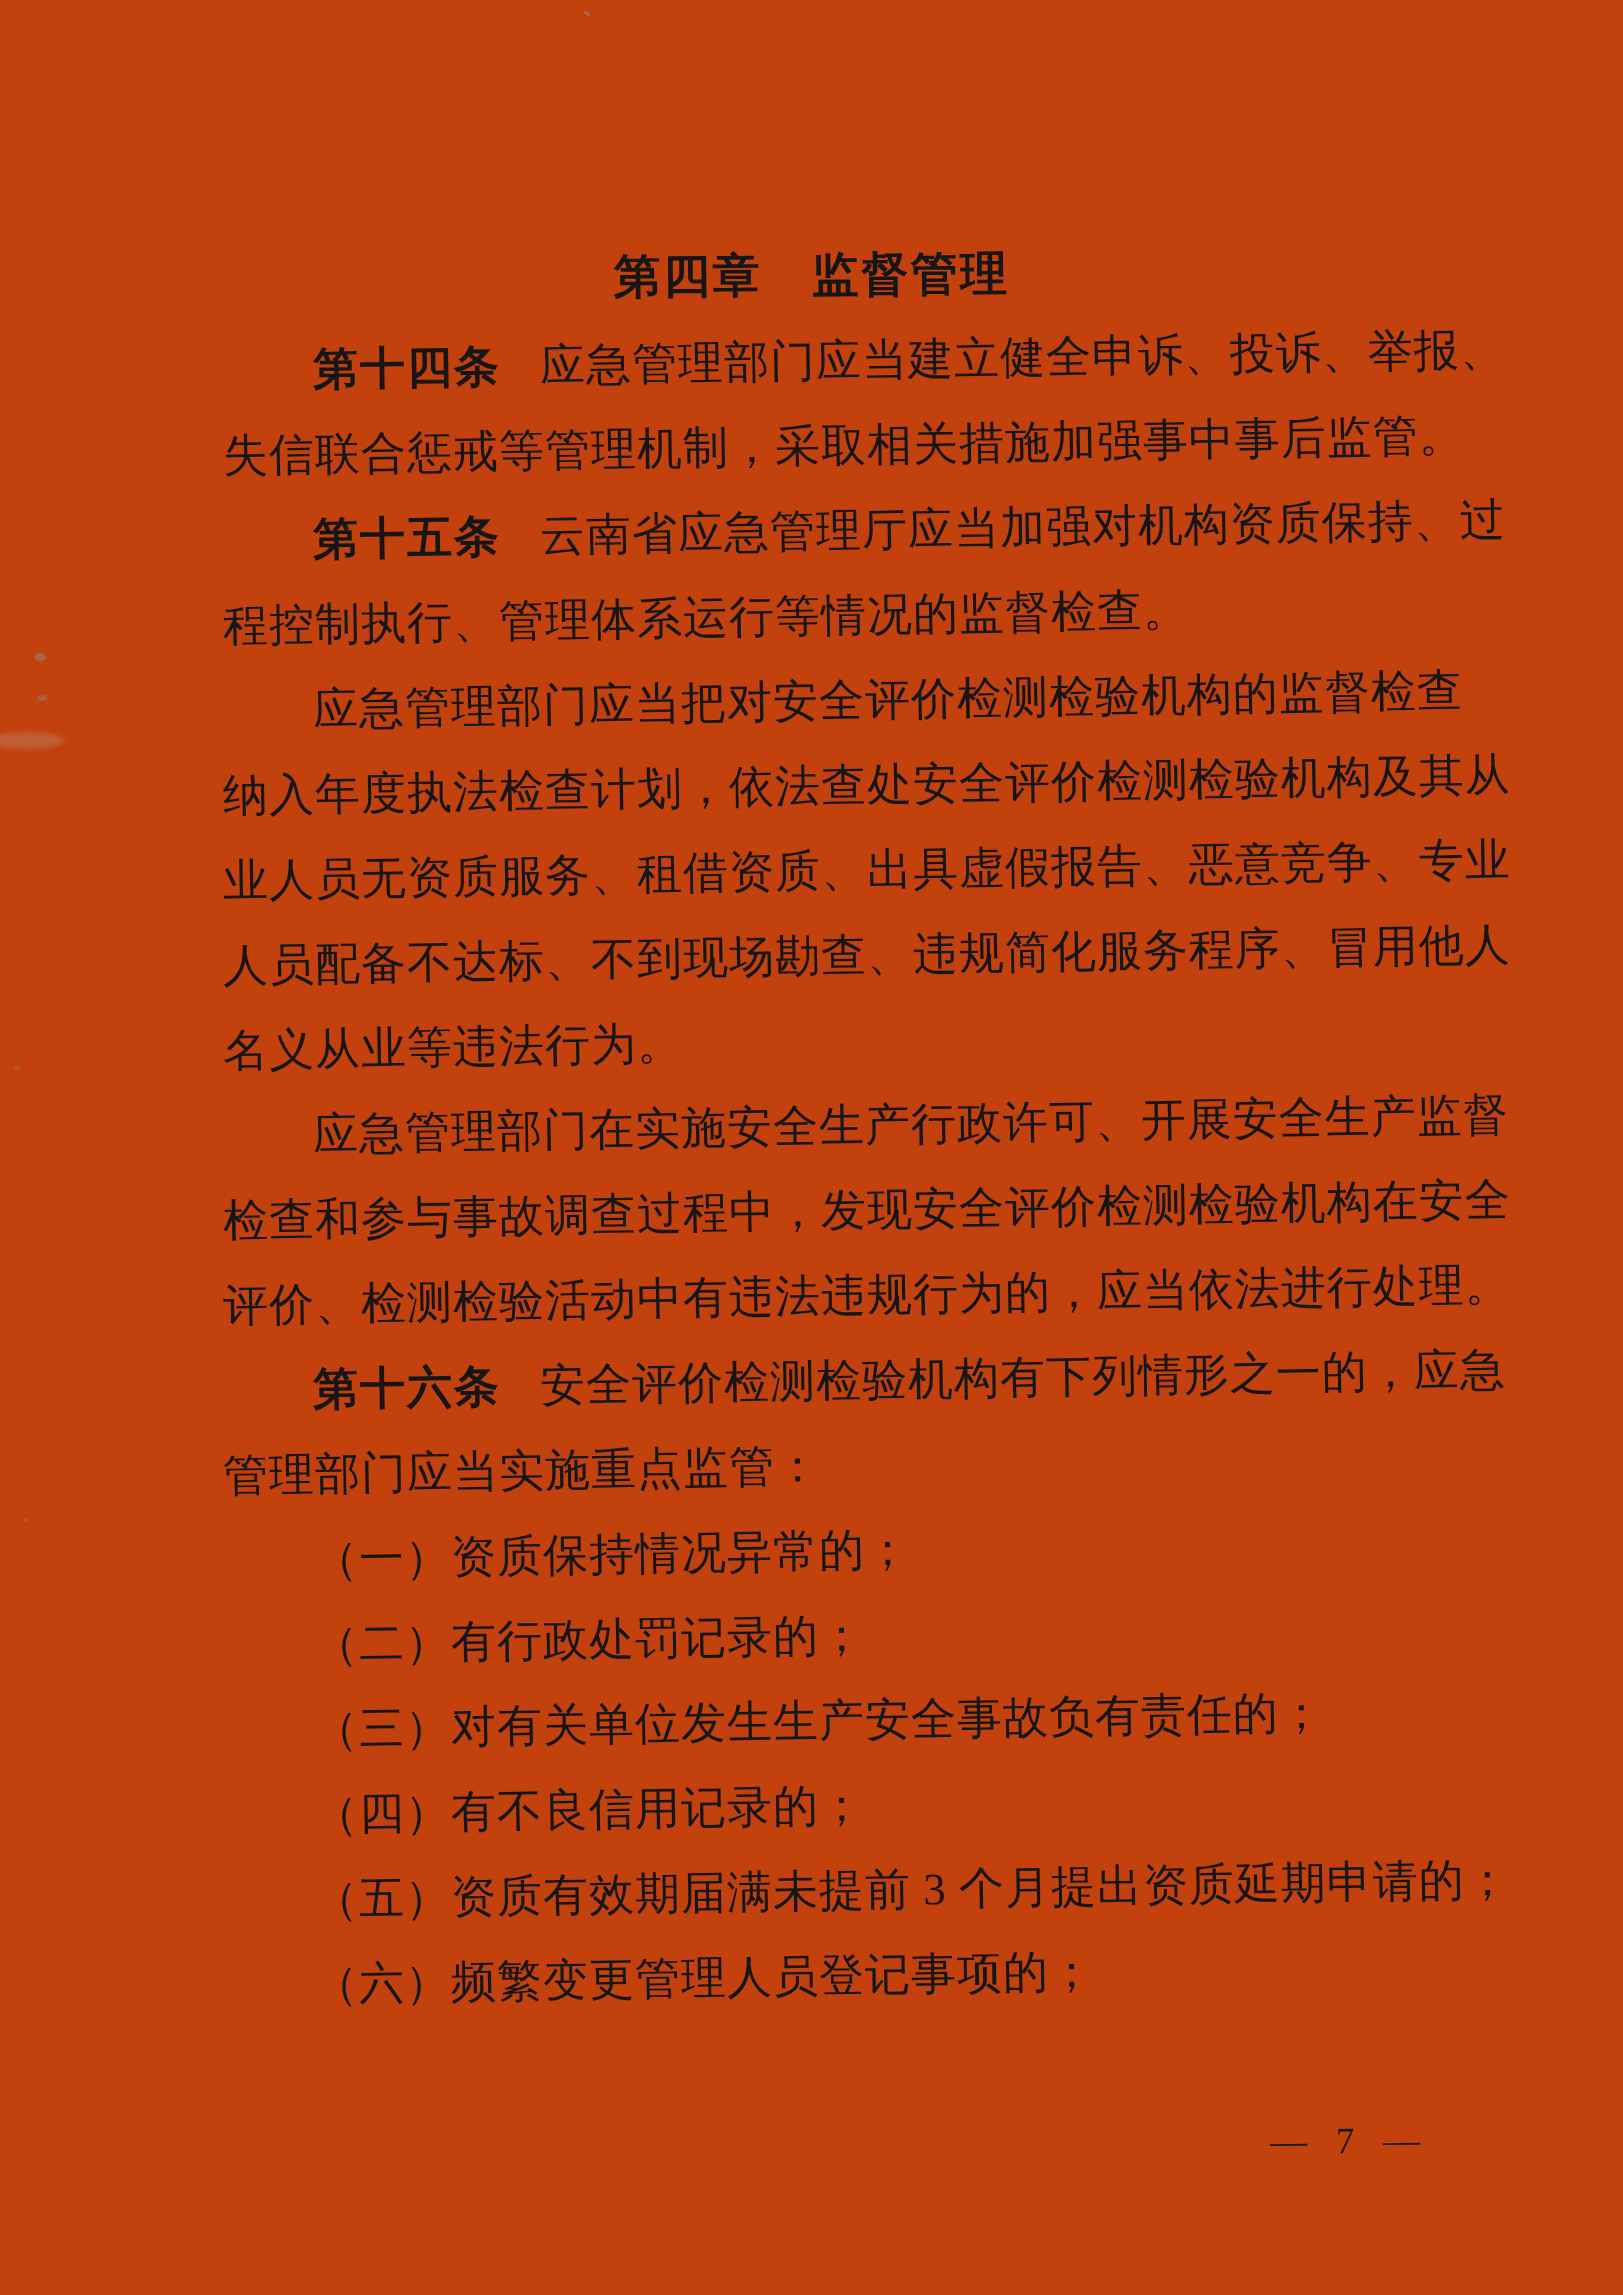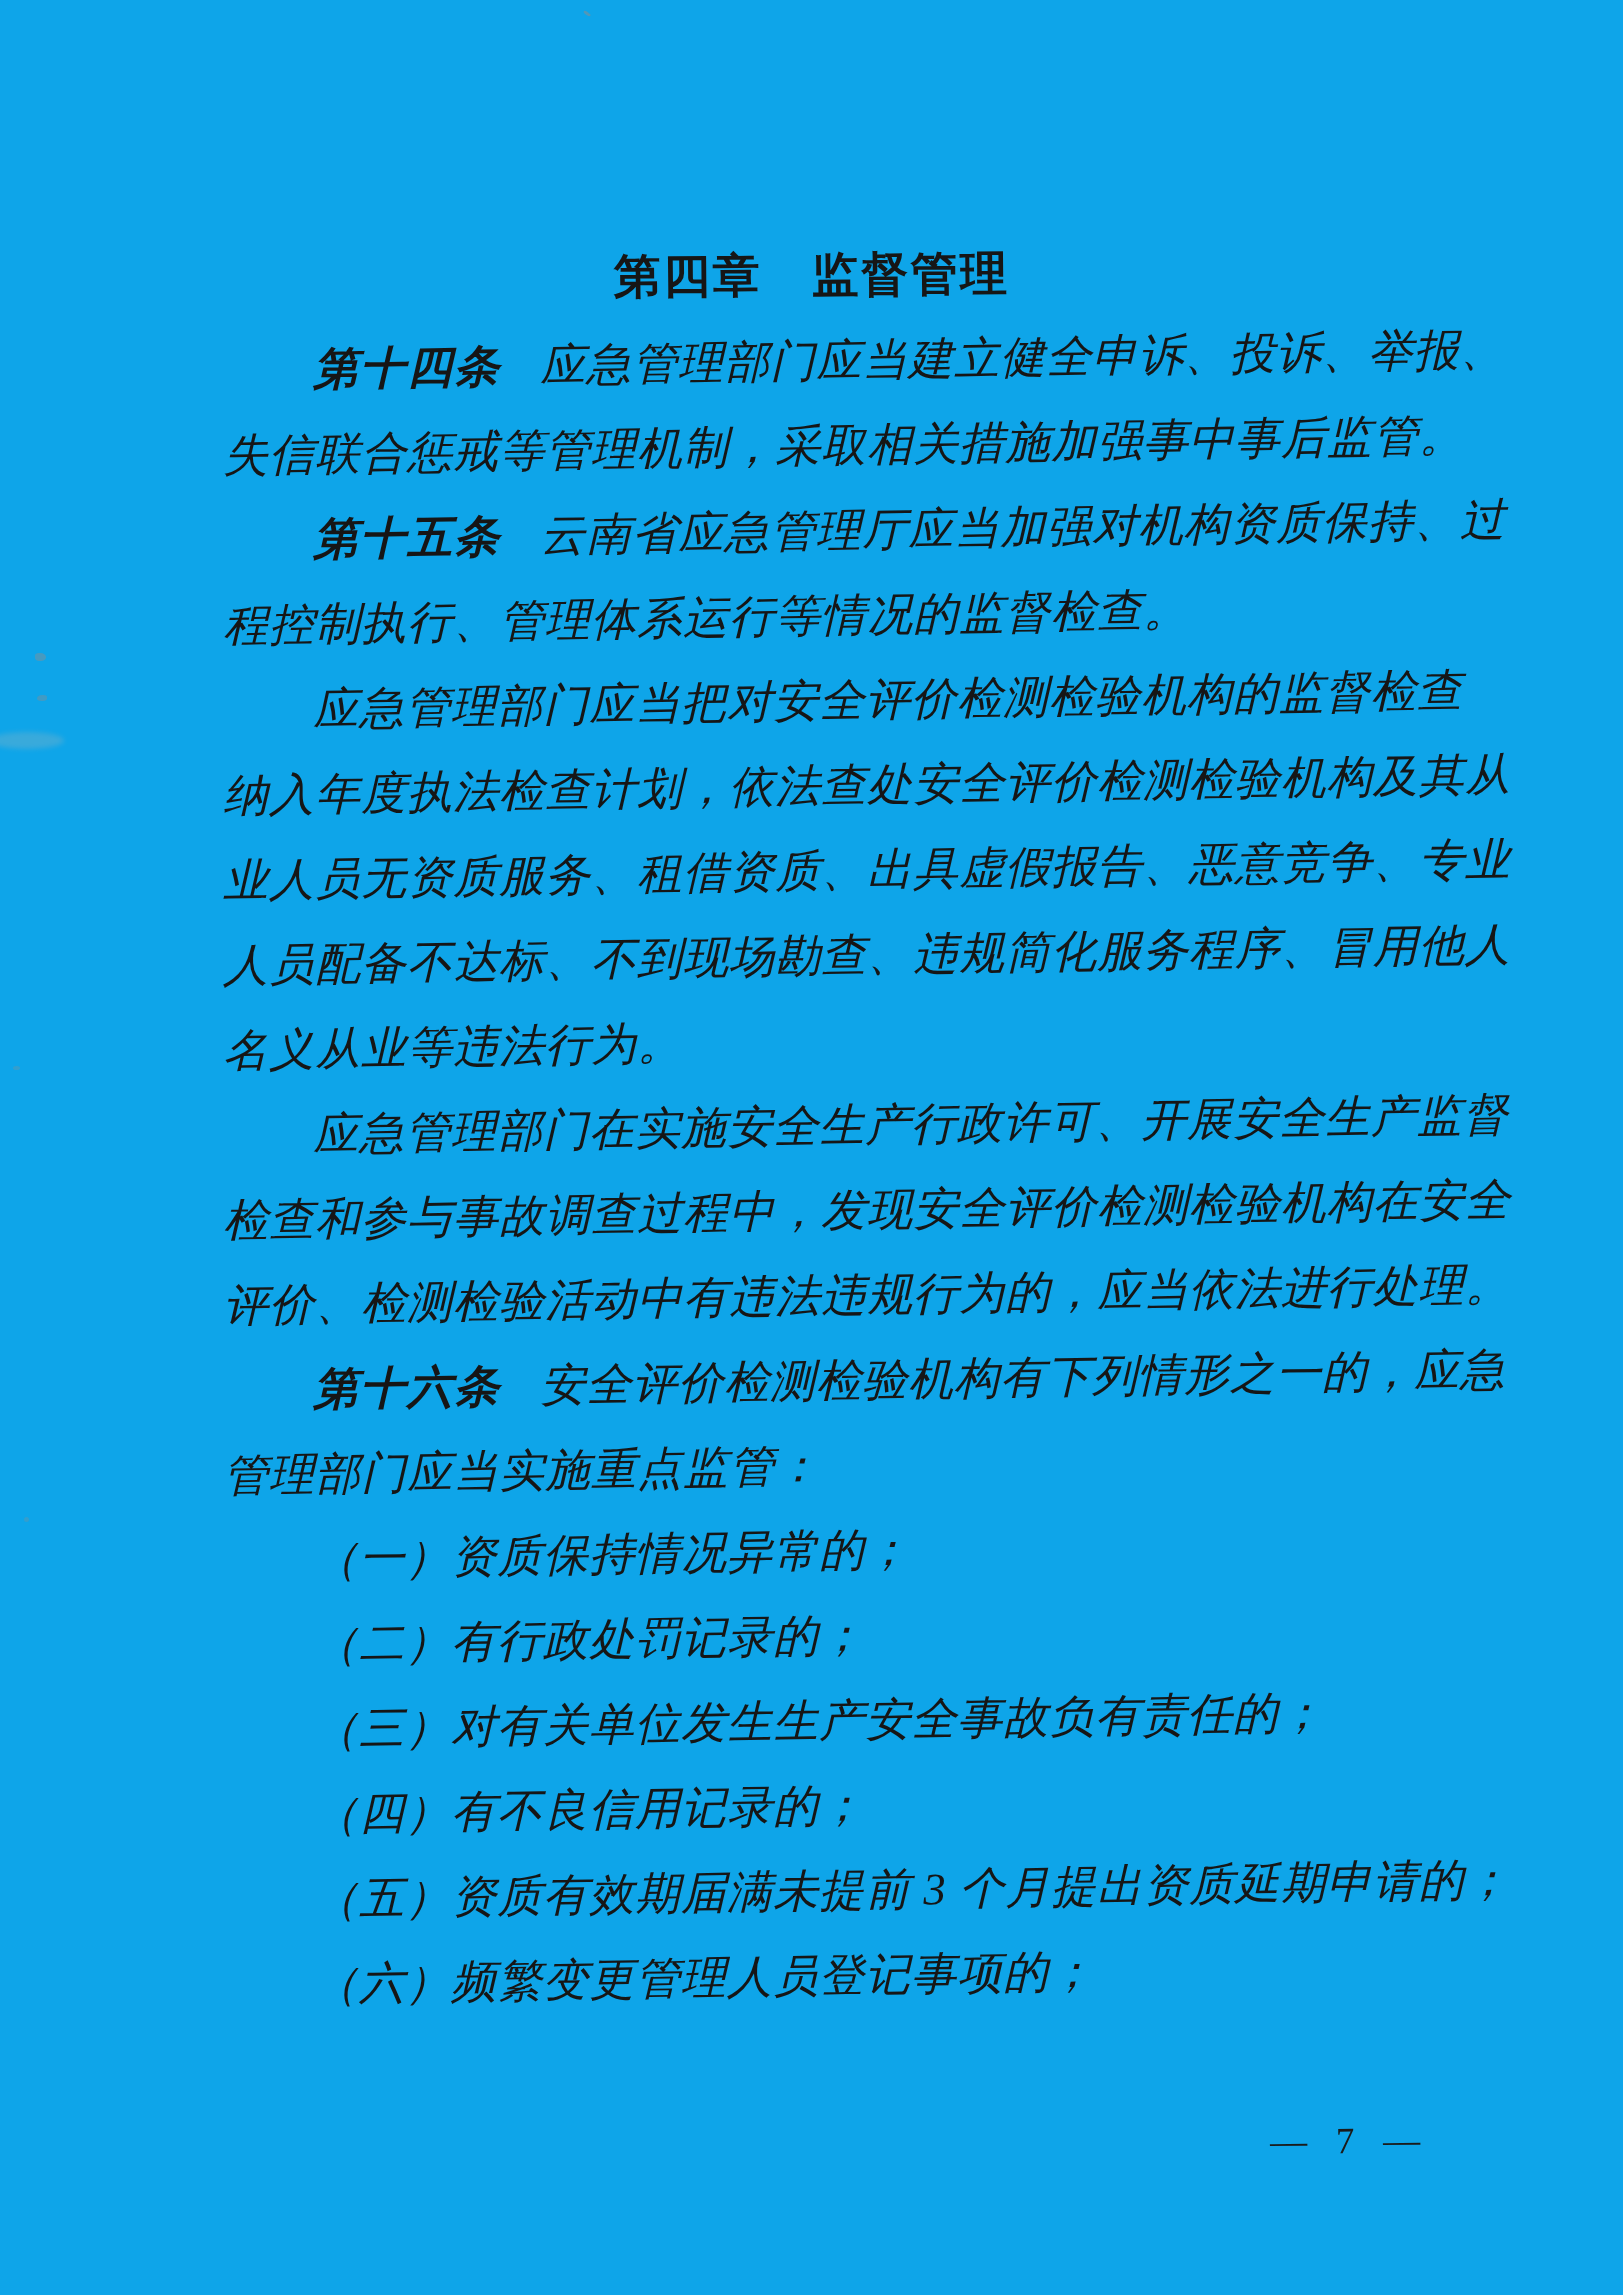--- a/index.html
+++ b/index.html
@@ -1,37 +1,37 @@
 <!DOCTYPE html>
 <html style="font-size:7.9px"><head>
 <meta charset="utf-8">
 <style>
   html,body{margin:0;padding:0;background:#d9d9d6;}
   .page{
     position:relative;
     width:1623px;height:2295px;
-    background:#0ea5e9;
+    background:#c2410c;
     overflow:hidden;
     font-family:"Liberation Serif", serif;
     color:#161616;
   }
   .chapter-title{
     position:absolute;
     top:244px;left:0;width:100%;
     text-align:center;
     font-family:"Liberation Sans", sans-serif;
     font-weight:700;
     font-size:47px;
     letter-spacing:2.5px;
     transform:rotate(-0.5deg);
     white-space:nowrap;
   }
   .doc-body{
     position:absolute;
-    left:223px;top:328px;width:1296px;font-style:italic;
+    left:223px;top:328px;width:1296px;
   }
   .line{
     height:85px;
     line-height:85px;
     font-size:45px;
     letter-spacing:1px;
     white-space:nowrap;
     transform:rotate(-0.95deg);
     transform-origin:0 50%;
   }

